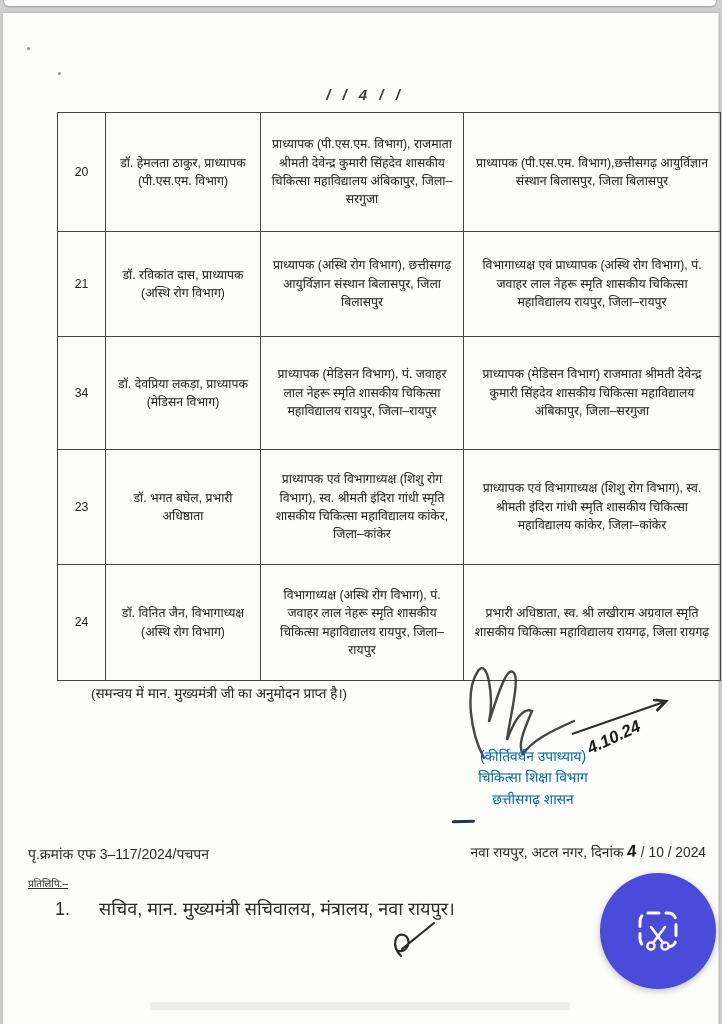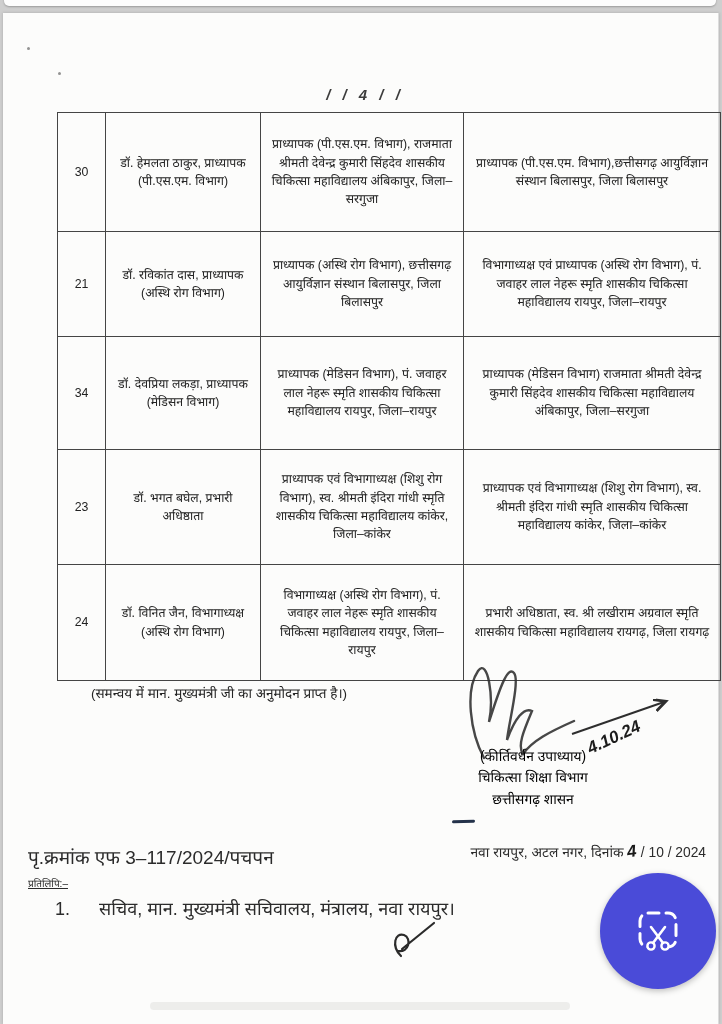--- a/index.html
+++ b/index.html
@@ -39,30 +39,30 @@
     text-align:center;vertical-align:middle;
     padding:5px 7px;word-wrap:break-word;
   }
   td.c-sno{width:33px;padding:3px 2px;}
   td.c-officer{width:140px;}
   td.c-from{width:188px;}
   td.c-to{width:242px;}
   .note-line{position:absolute;left:44px;top:684px;font-size:13.5px;color:#242424;margin-left:47px;}
   .sig-block{
     position:absolute;left:438px;top:746px;width:190px;
-    text-align:center;font-size:13.8px;line-height:1.55;color:#000000;
+    text-align:center;font-size:13.8px;line-height:1.55;color:#0369a1;
   }
   .sig-block .ln{display:block;}
   .pen-dash{
     position:absolute;left:452px;top:820px;width:23px;height:2.6px;
     background:#24324a;transform:rotate(-2deg);border-radius:2px;
   }
   .sig-scribble{position:absolute;left:452px;top:660px;}
   .sig-date{position:absolute;left:568px;top:692px;}
-  .footer-ref{position:absolute;left:28px;top:844px;font-size:19px;}
+  .footer-ref{position:absolute;left:28px;top:844px;font-size:14px;}
   .footer-date{position:absolute;right:16px;top:842px;font-size:13.8px;text-align:right;}
   .hand{
     font-style:italic;font-size:17px;font-weight:bold;color:#1a1a1a;
     display:inline-block;transform:rotate(-8deg);
   }
   .copy-label{position:absolute;left:28px;top:876px;font-size:10px;text-decoration:underline;}
   .copy-item{position:absolute;font-size:18px;}
   .copy-item .idx{display:inline-block;width:44px;}
   .squiggle{position:absolute;left:382px;top:912px;}
   .fab{
@@ -89,21 +89,21 @@
   <div class="speck" style="left:27px;top:47px;width:3px;height:3px;"></div>
   <div class="speck" style="left:58px;top:72px;width:3px;height:3px;"></div>
   <div class="smudge"></div>
 
   <div class="pageno">/ / 4 / /</div>
 
   <div class="doc-table-wrap">
     <table class="doc">
       <tbody>
         <tr style="height:119px;">
-          <td class="c-sno">30</td>
+          <td class="c-sno">20</td>
           <td class="c-officer">डॉ. हेमलता ठाकुर, प्राध्यापक (पी.एस.एम. विभाग)</td>
           <td class="c-from">प्राध्यापक (पी.एस.एम. विभाग), राजमाता श्रीमती देवेन्द्र कुमारी सिंहदेव शासकीय चिकित्सा महाविद्यालय अंबिकापुर, जिला–सरगुजा</td>
           <td class="c-to">प्राध्यापक (पी.एस.एम. विभाग),छत्तीसगढ़ आयुर्विज्ञान संस्थान बिलासपुर, जिला बिलासपुर</td>
         </tr>
         <tr style="height:105px;">
           <td class="c-sno">21</td>
           <td class="c-officer">डॉ. रविकांत दास, प्राध्यापक (अस्थि रोग विभाग)</td>
           <td class="c-from">प्राध्यापक (अस्थि रोग विभाग), छत्तीसगढ़ आयुर्विज्ञान संस्थान बिलासपुर, जिला बिलासपुर</td>
           <td class="c-to">विभागाध्यक्ष एवं प्राध्यापक (अस्थि रोग विभाग), पं. जवाहर लाल नेहरू स्मृति शासकीय चिकित्सा महाविद्यालय रायपुर, जिला–रायपुर</td>
         </tr>

